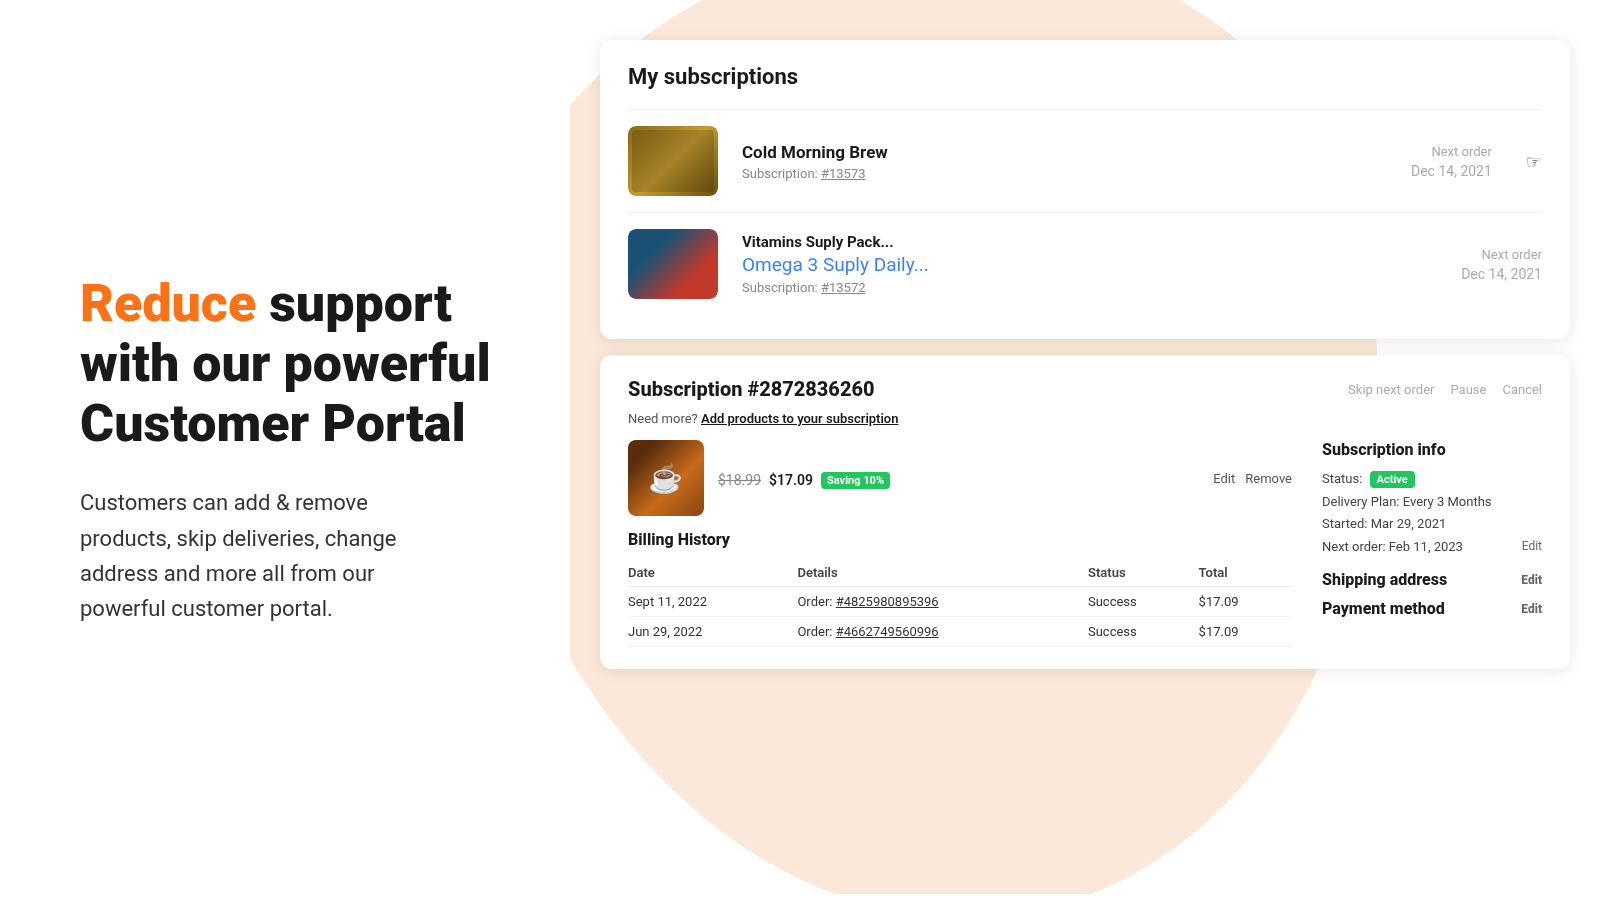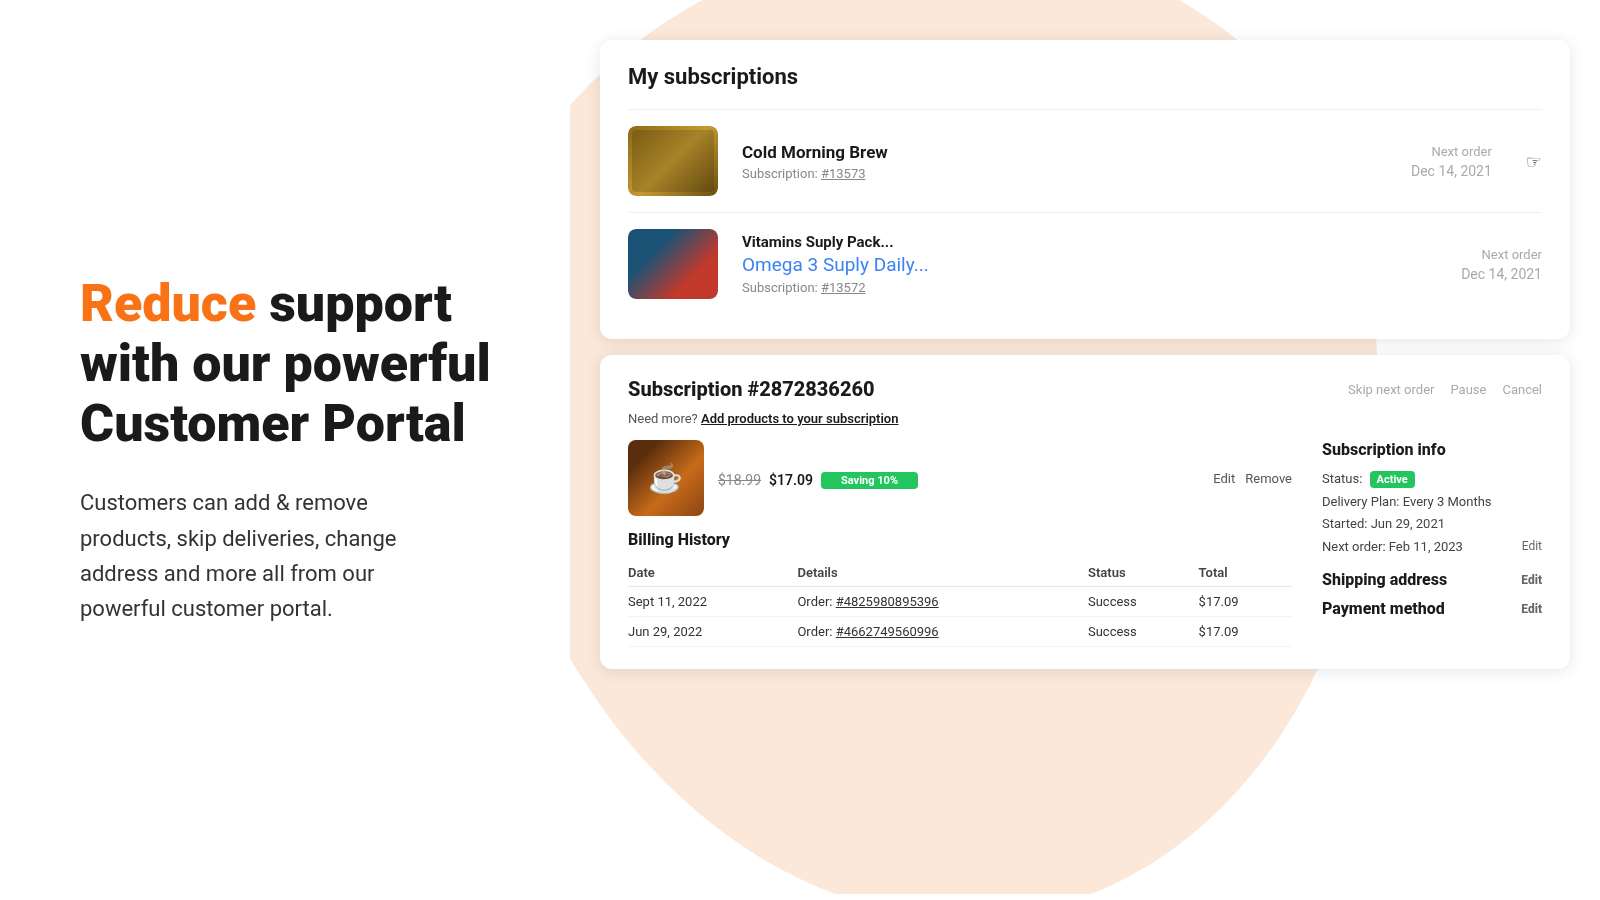--- a/index.html
+++ b/index.html
@@ -279,21 +279,21 @@
       color: #1a1a1a;
       font-size: 14px;
       font-weight: 600;
     }
     .saving-badge {
       background: #22c55e;
       color: #fff;
       font-size: 11px;
       font-weight: 700;
       border-radius: 4px;
-      padding: 2px 20px;
+      padding: 2px 6px;
     }
     .product-edit-remove {
       display: flex;
       gap: 10px;
       font-size: 13px;
     }
     .product-edit-link {
       color: #555;
       text-decoration: none;
       cursor: pointer;
@@ -529,21 +529,21 @@
             <div class="sub-info-row">
               <span>Status:</span>
               <span class="status-active-badge">Active</span>
             </div>
             <div class="sub-info-row">
               <span>Delivery Plan:</span>
               <span>Every 3 Months</span>
             </div>
             <div class="sub-info-row">
               <span>Started:</span>
-              <span>Jun 29, 2021</span>
+              <span>Mar 29, 2021</span>
             </div>
             <div class="sub-info-row" style="display:flex; align-items:center; justify-content:space-between;">
               <span>
                 <span>Next order:</span>
                 <span>Feb 11, 2023</span>
               </span>
               <a class="edit-link-small">Edit</a>
             </div>
           </div>
 

